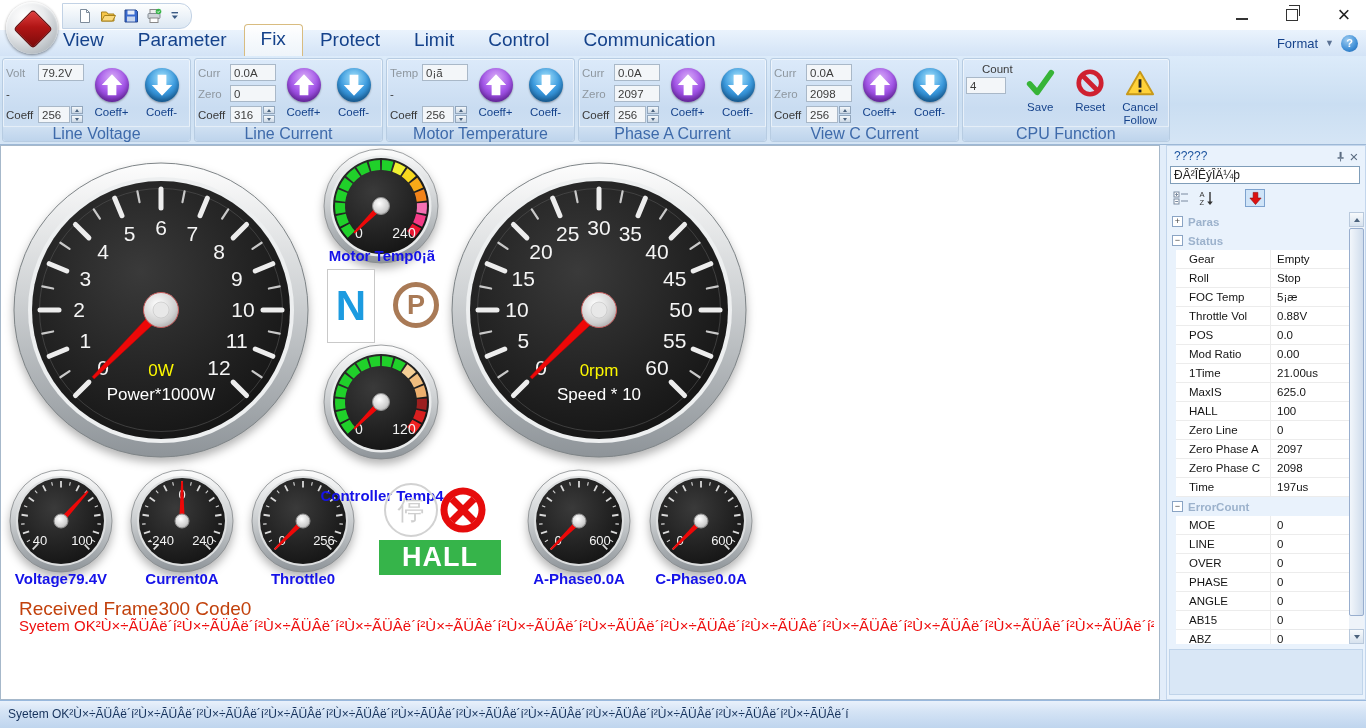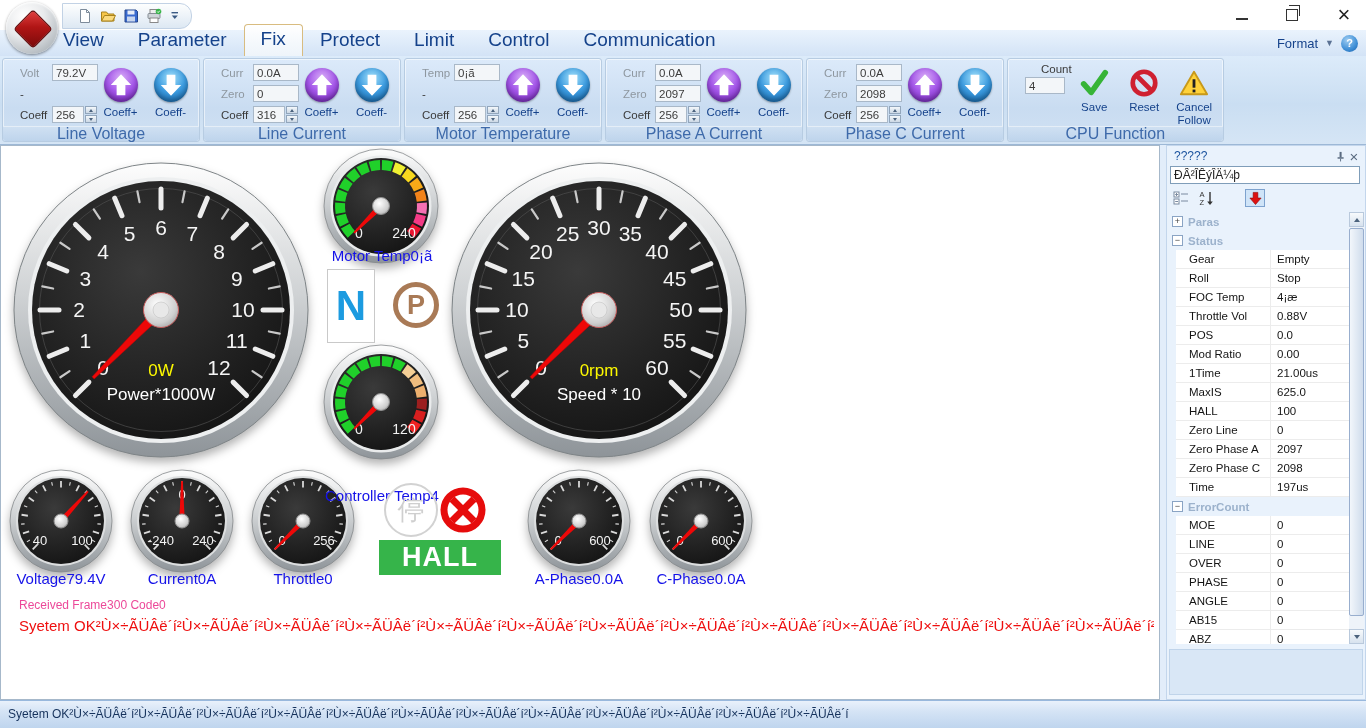--- a/index.html
+++ b/index.html
@@ -40,21 +40,21 @@
     background:radial-gradient(circle at 38% 30%,#9ecdf2,#3e8ed6 60%,#1a5ca6);
     color:#fff;font-size:11px;font-weight:bold;display:flex;align-items:center;justify-content:center;cursor:pointer;}
   
   .ribbon{position:absolute;left:0;top:56px;width:1366px;height:89px;
     background:linear-gradient(#dcebfa 0%,#cadef2 55%,#d5e5f5 100%);
     border-bottom:1px solid #9db8d6;box-sizing:border-box;}
   .rb-groups{display:flex;height:84px;padding:2px 0 0 2px;}
   .rb-group{position:relative;margin-right:3px;border:1px solid #b7cce2;border-radius:3px;
     background:linear-gradient(#dceafa 0%,#c9dcf1 60%,#d0e1f3 100%);
     box-shadow:inset 0 0 0 1px rgba(255,255,255,.55);}
-  .rb-content{display:flex;padding:4px 6px 16px 17px;}
+  .rb-content{display:flex;gap:5px;padding:4px 6px 16px 3px;}
   .rb-fields{display:flex;flex-direction:column;gap:2px;}
   .f-row{display:flex;align-items:center;height:19px;}
   .f-label{width:32px;font-size:11.5px;color:#8e979f;flex:none;}
   .f-label.dark{color:#3a3a3a;}
   .f-box{width:46px;height:17px;background:#f3f6f9;border:1px solid #a9b8c8;font-size:11.5px;
     color:#3c3c3c;display:inline-flex;align-items:center;padding:0 3px;box-sizing:border-box;cursor:text;}
   .f-box.spinv{width:32px;}
   .spinner{display:inline-flex;flex-direction:column;margin-left:1px;cursor:pointer;}
   .spinner i{display:block;width:12px;height:8px;background:linear-gradient(#f4f8fb,#ccd8e5);
     border:1px solid #92a6bc;box-sizing:border-box;position:relative;}
@@ -74,31 +74,31 @@
   .f-stack{display:flex;flex-direction:column;gap:2px;}
   .f-stack .f-label{width:auto;margin-left:16px;}
   .rb-title{position:absolute;left:0;right:0;bottom:0;height:14px;line-height:14px;text-align:center;
     font-size:16px;color:#3e6aaa;background:linear-gradient(#cfe0f2,#bed4ec);
     border-radius:0 0 3px 3px;border-top:1px solid rgba(255,255,255,.6);}
   
   .canvas{position:absolute;left:0;top:145px;width:1160px;height:555px;background:#ffffff;
     border:1px solid #a6b8ca;box-sizing:border-box;overflow:hidden;}
   .gauge{position:absolute;}
   .gauge svg{display:block;filter:drop-shadow(0 5px 5px rgba(0,0,0,.30));}
-  .gauge-label{position:absolute;font-size:15px;color:#1512e8;text-align:center;white-space:nowrap;overflow:hidden;}
+  .gauge-label{position:absolute;font-size:15px;color:#1512e8;text-align:center;white-space:nowrap;overflow:hidden;font-weight:bold;}
   .ind-n{position:absolute;left:326px;top:123px;width:46px;height:72px;background:#fff;border:1px solid #c9c9c9;
     color:#1c9be0;font-size:42px;font-weight:bold;display:flex;align-items:center;justify-content:center;}
   .ind-p{position:absolute;left:392px;top:136px;width:36px;height:36px;border:5px solid #a97a56;border-radius:50%;
     color:#a97a56;font-size:27px;font-weight:bold;display:flex;align-items:center;justify-content:center;}
   .ind-stop{position:absolute;left:383px;top:337px;width:50px;height:50px;border:2px solid #d2d2d2;border-radius:50%;
     color:#cfcfcf;font-size:27px;display:flex;align-items:center;justify-content:center;}
   .ind-x{position:absolute;left:438px;top:340px;width:48px;height:48px;}
   .ind-hall{position:absolute;left:378px;top:394px;width:122px;height:35px;background:#36b44a;
     color:#fff;font-size:27px;font-weight:bold;letter-spacing:1px;display:flex;align-items:center;justify-content:center;}
-  .msg-received{position:absolute;left:18px;top:452px;font-size:12px;color:#ec4899;white-space:nowrap;}
+  .msg-received{position:absolute;left:18px;top:452px;font-size:19px;color:#c2410c;white-space:nowrap;}
   .msg-system{position:absolute;left:18px;top:471px;width:1135px;font-size:15px;color:#ee0f0f;white-space:nowrap;overflow:hidden;}
   
   .splitter{position:absolute;left:1160px;top:145px;width:6px;height:555px;background:#e2edfa;}
   .panel{position:absolute;left:1166px;top:145px;width:200px;height:555px;background:#e9f2fc;
     border:1px solid #c3d6ec;box-sizing:border-box;}
   .panel-header{height:20px;display:flex;align-items:center;padding:0 4px 0 7px;}
   .panel-title{flex:1;font-size:12px;color:#1e56a0;}
   .panel-pin,.panel-close{width:14px;height:14px;display:flex;align-items:center;justify-content:center;cursor:pointer;color:#5a6b80;}
   .panel-close{font-size:15px;}
   .panel-search{display:block;width:190px;height:18px;margin:0 3px;background:#fff;border:1px solid #7f9db9;
@@ -387,21 +387,21 @@
             <div class="rb-btn">
               <span class="circle blue"><svg viewBox="0 0 35 35" width="34" height="34">
                   <g transform="rotate(180 17.5 17.5)">
                     <polygon points="17.5,6.5 28,17.5 22,17.5 22,28 13,28 13,17.5 7,17.5" fill="#fff"></polygon>
                   </g>
                 </svg></span>
               <span class="rb-btn-label">Coeff-</span>
             </div>
           </div>
         </div>
-        <div class="rb-title">Phase C Current</div>
+        <div class="rb-title">View C Current</div>
       </div>
       <div class="rb-group">
         <div class="rb-content">
           <div class="rb-fields">
             <div class="f-stack">
               <span class="f-label dark">Count</span>
               <span class="f-box" style="width:40px">4</span>
             </div>
           </div>
           <div class="rb-buttons">
@@ -990,21 +990,21 @@
       <div class="pg-row">
         <span class="pg-key">Gear</span>
         <span class="pg-val">Empty</span>
       </div>
       <div class="pg-row">
         <span class="pg-key">Roll</span>
         <span class="pg-val">Stop</span>
       </div>
       <div class="pg-row">
         <span class="pg-key">FOC Temp</span>
-        <span class="pg-val">4¡æ</span>
+        <span class="pg-val">5¡æ</span>
       </div>
       <div class="pg-row">
         <span class="pg-key">Throttle Vol</span>
         <span class="pg-val">0.88V</span>
       </div>
       <div class="pg-row">
         <span class="pg-key">POS</span>
         <span class="pg-val">0.0</span>
       </div>
       <div class="pg-row">

